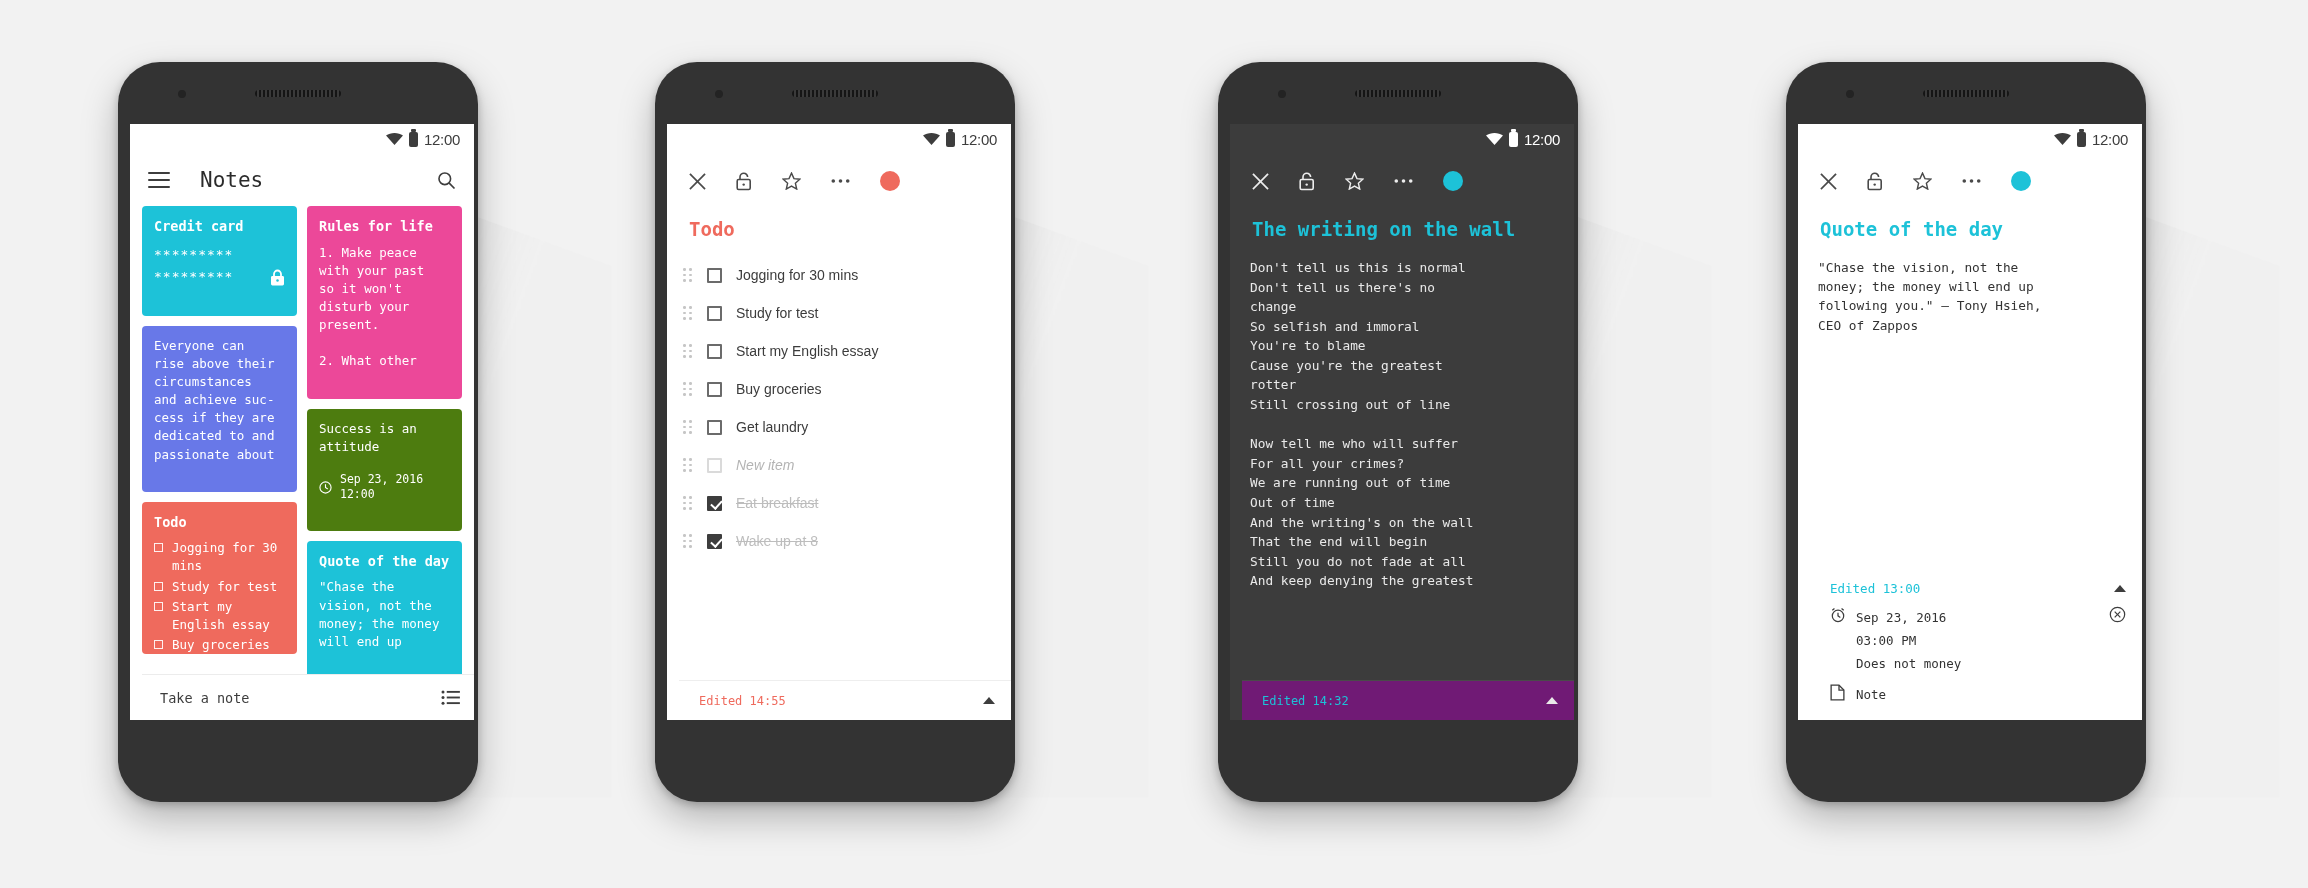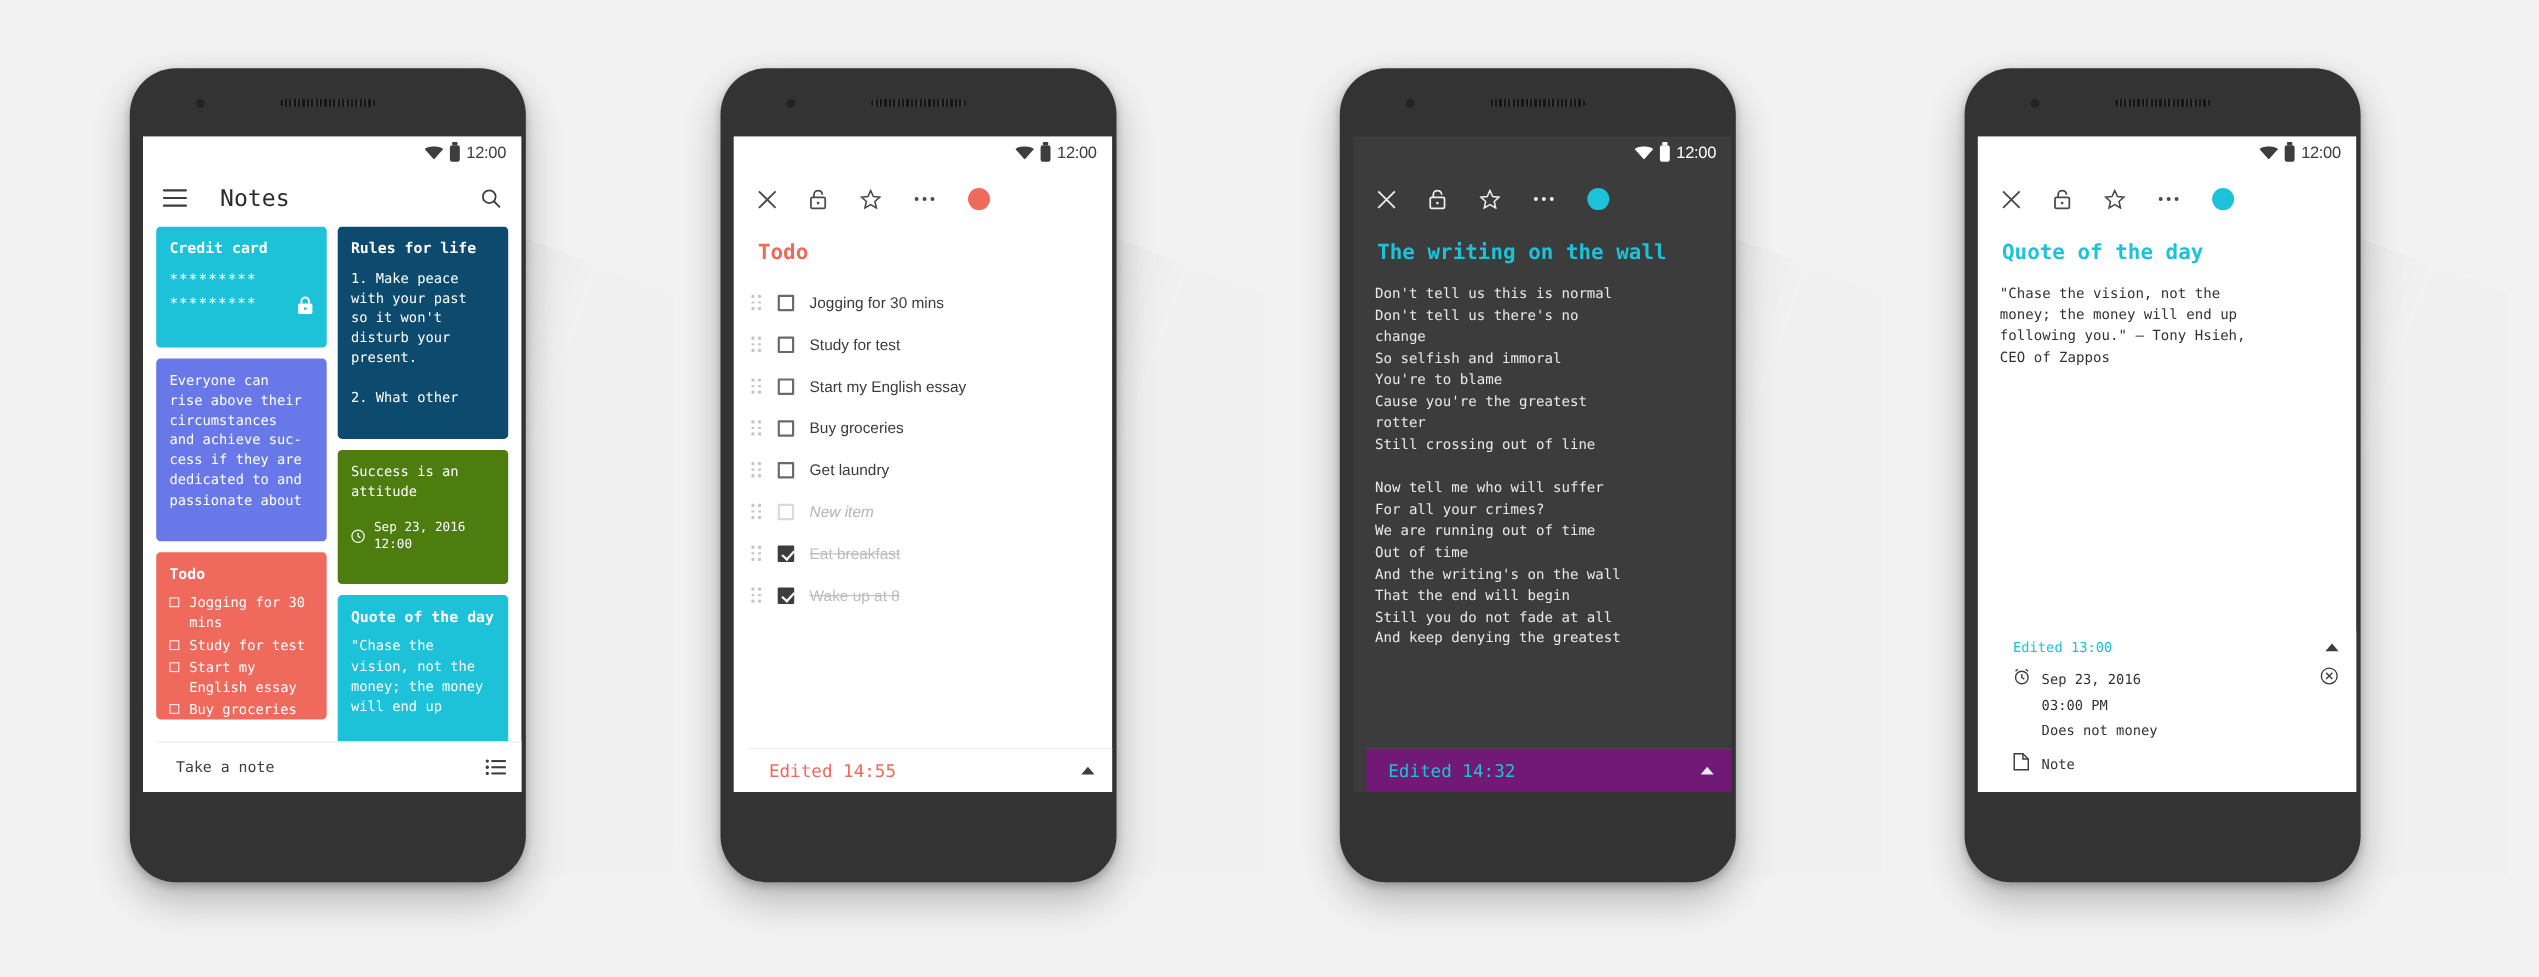--- a/index.html
+++ b/index.html
@@ -101,21 +101,21 @@
   .cbx { width:15px;height:15px;border:2px solid #6b6b6b;border-radius:1px; flex:0 0 auto; position:relative;}
   .cbx.on { background:#3d3d3d; border-color:#3d3d3d; }
   .cbx.on::after{ content:""; position:absolute; left:4px; top:0px; width:5px;height:9px;
       border:solid #fff; border-width:0 2px 2px 0; transform:rotate(42deg); }
   .cbx.ghost { border-color:#dadada; }
   .chk-row.done .lbl { color:#bdbdbd; text-decoration: line-through; }
   .chk-row.ghost .lbl { color:#b4b4b4; font-style: italic; }
 
   .footerbar {
     position:absolute; left:12px; bottom:0; width:336px; height:40px;
-    display:flex; align-items:center; padding: 0 20px; font-size:16px;
+    display:flex; align-items:center; padding: 0 20px; font-size:12px;
     border-top:1px solid #eee;
   }
   .footerbar .spacer{flex:1;}
   .caret { width:0;height:0;border-left:6px solid transparent;border-right:6px solid transparent; }
 
   
   .dark-screen { background:#3c3c3c; color:#e9e9e9; }
   .lyrics { padding: 4px 20px 0 20px; font-size: 12.8px; line-height: 1.53; white-space: pre-wrap; }
 
   
@@ -212,21 +212,21 @@
                 <div class="todo-line">
                     <span class="cbx-sm"></span>
                     <span>Buy groceries</span>
                   </div>
               </div>
             </div>
           </div>
 
           <div class="col">
 
-            <div class="card" style="background:#0c4a6e">
+            <div class="card" style="background:#ec4899">
               <div class="ct">Rules for life</div>
               <div class="cb">1. Make peace
 with your past
 so it won't
 disturb your
 present.
 
 2. What other</div>
             </div>
 

